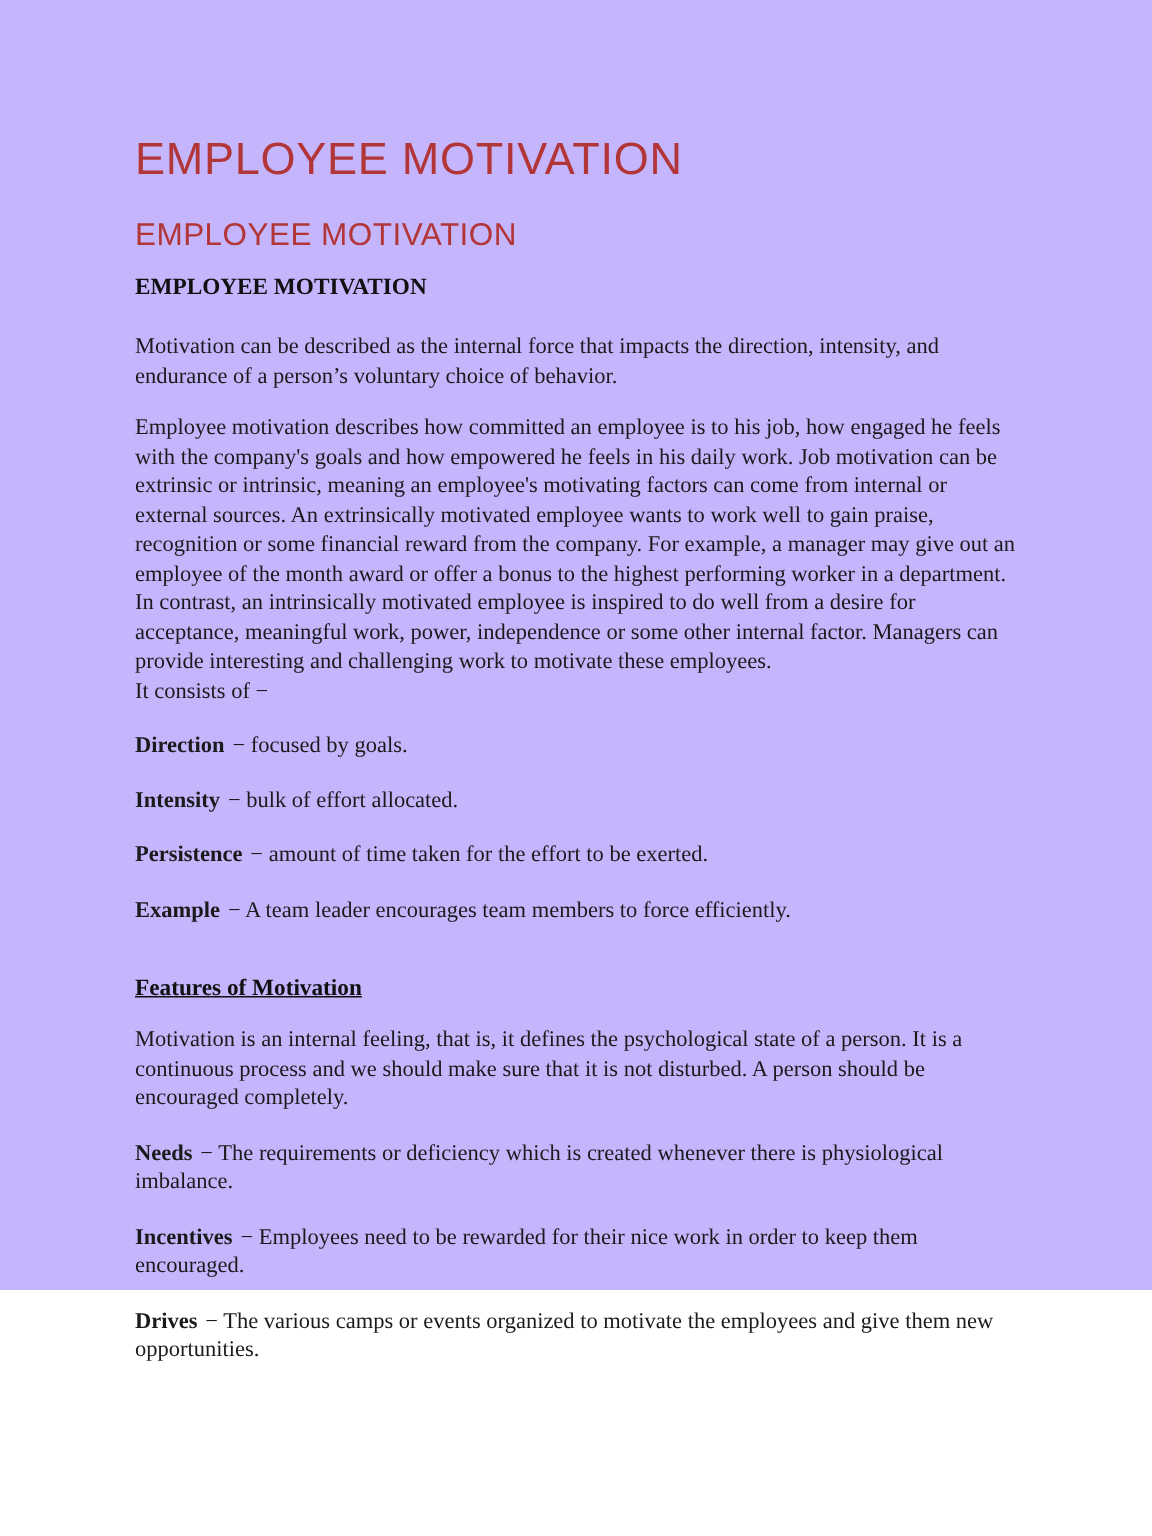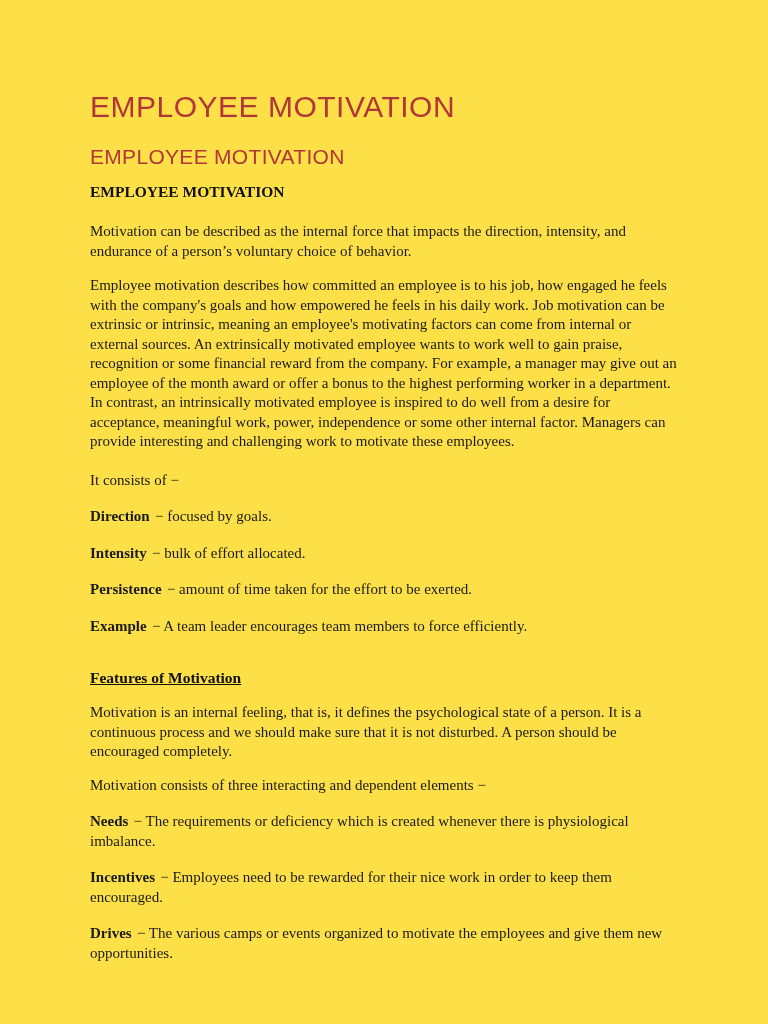--- a/index.html
+++ b/index.html
@@ -6,22 +6,22 @@
   * { margin: 0; padding: 0; box-sizing: border-box; }
   html, body { background: #ffffff; }
   body {
     width: 768px; height: 1024px;
     font-family: "Liberation Serif", serif;
     color: #1a1a1a;
     overflow: hidden;
   }
   .page {
     position: relative;
-    width: 768px; height: 1024px;
-    background: #fde047;
+    width: 768px; height: 860px;
+    background: #c4b5fd;
   }
   .content {
     position: absolute;
     left: 90px; top: 0;
     width: 590px;
   }
   .doc-h1 {
     margin-top: 90px;
     font-family: "Liberation Sans", sans-serif;
     font-size: 30px;
@@ -45,21 +45,21 @@
     font-weight: 700;
     line-height: 20px;
     color: #111111;
   }
   p {
     font-size: 15px;
     line-height: 19.5px;
   }
   .para { margin-top: 15px; }
   .para-first { margin-top: 20px; }
-  .lead-line { margin-top: 19px; }
+  .lead-line { }
   .term-item { margin-top: 17px; font-family: Liberation Serif, serif; }
   .term-item .term { font-weight: 700; margin-right: 0.35em; }
   .features-heading {
     margin-top: 32px;
     font-size: 15.5px;
     font-weight: 700;
     line-height: 20px;
     text-decoration: underline;
     color: #111111;
   }
@@ -86,21 +86,20 @@
     <p class="term-item"><span class="term">Intensity</span><span>− bulk of effort allocated.</span></p>
 
     <p class="term-item"><span class="term">Persistence</span><span>− amount of time taken for the effort to be exerted.</span></p>
 
     <p class="term-item"><span class="term">Example</span><span>− A team leader encourages team members to force efficiently.</span></p>
 
     <p class="features-heading">Features of Motivation</p>
 
     <p class="para">Motivation is an internal feeling, that is, it defines the psychological state of a person. It is a continuous process and we should make sure that it is not disturbed. A person should be encouraged completely.</p>
 
-    <p class="elements-line">Motivation consists of three interacting and dependent elements −</p>
 
     <p class="term-item"><span class="term">Needs</span><span>− The requirements or deficiency which is created whenever there is physiological imbalance.</span></p>
 
     <p class="term-item"><span class="term">Incentives</span><span>− Employees need to be rewarded for their nice work in order to keep them encouraged.</span></p>
 
     <p class="term-item"><span class="term">Drives</span><span>− The various camps or events organized to motivate the employees and give them new opportunities.</span></p>
 
   </div>
 </div>
 

